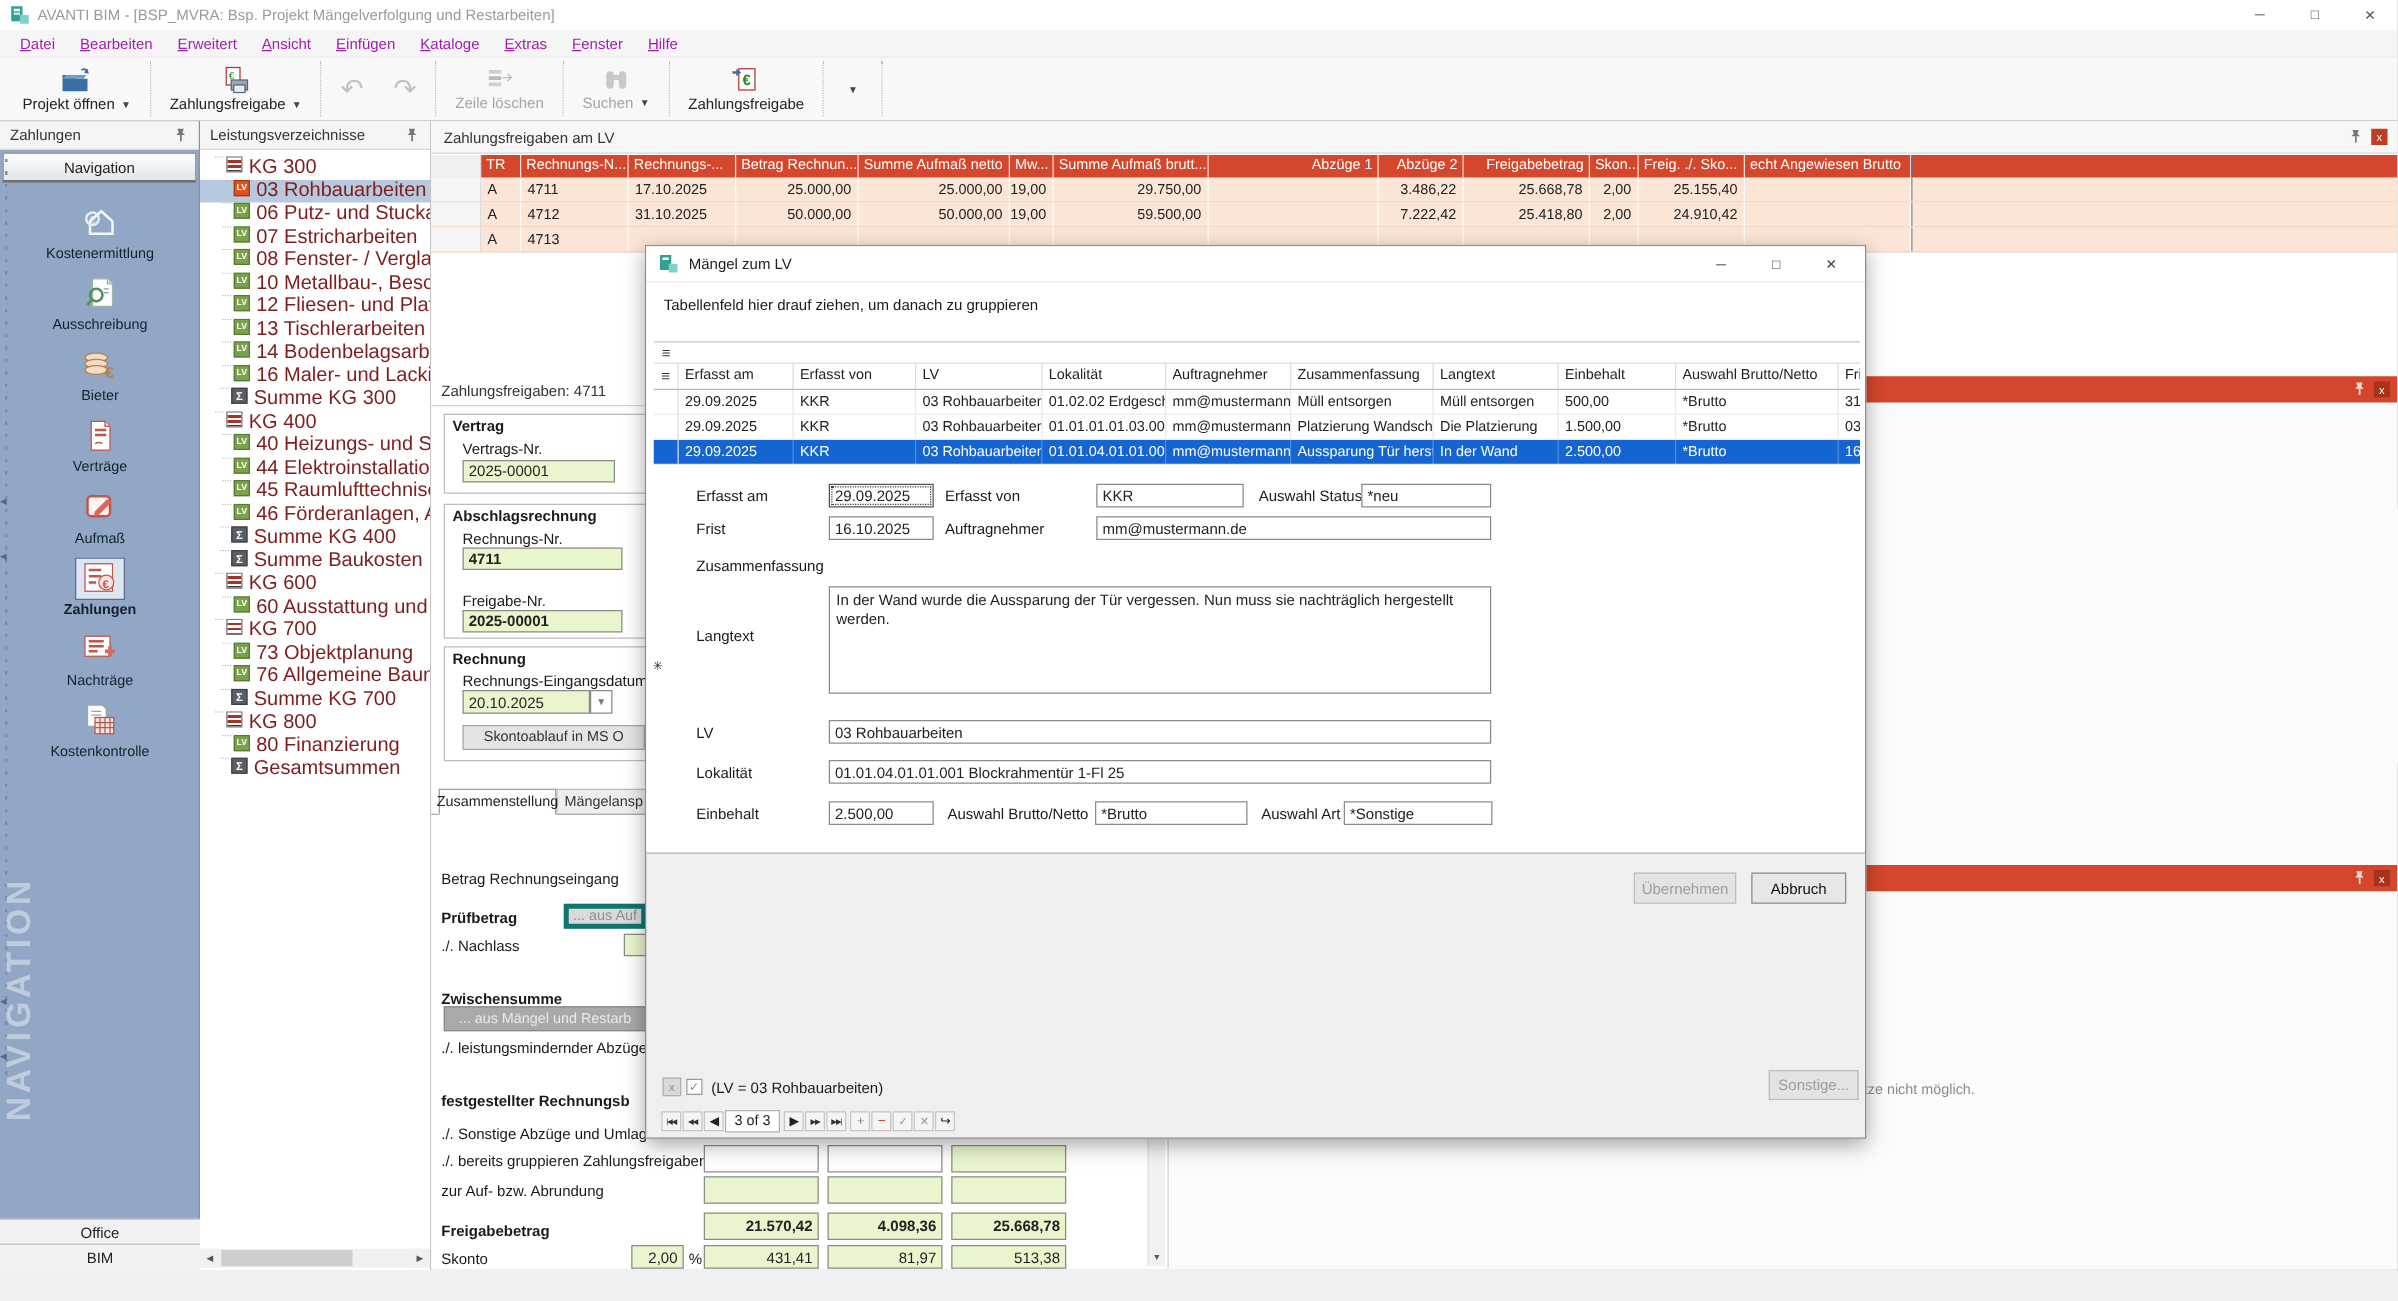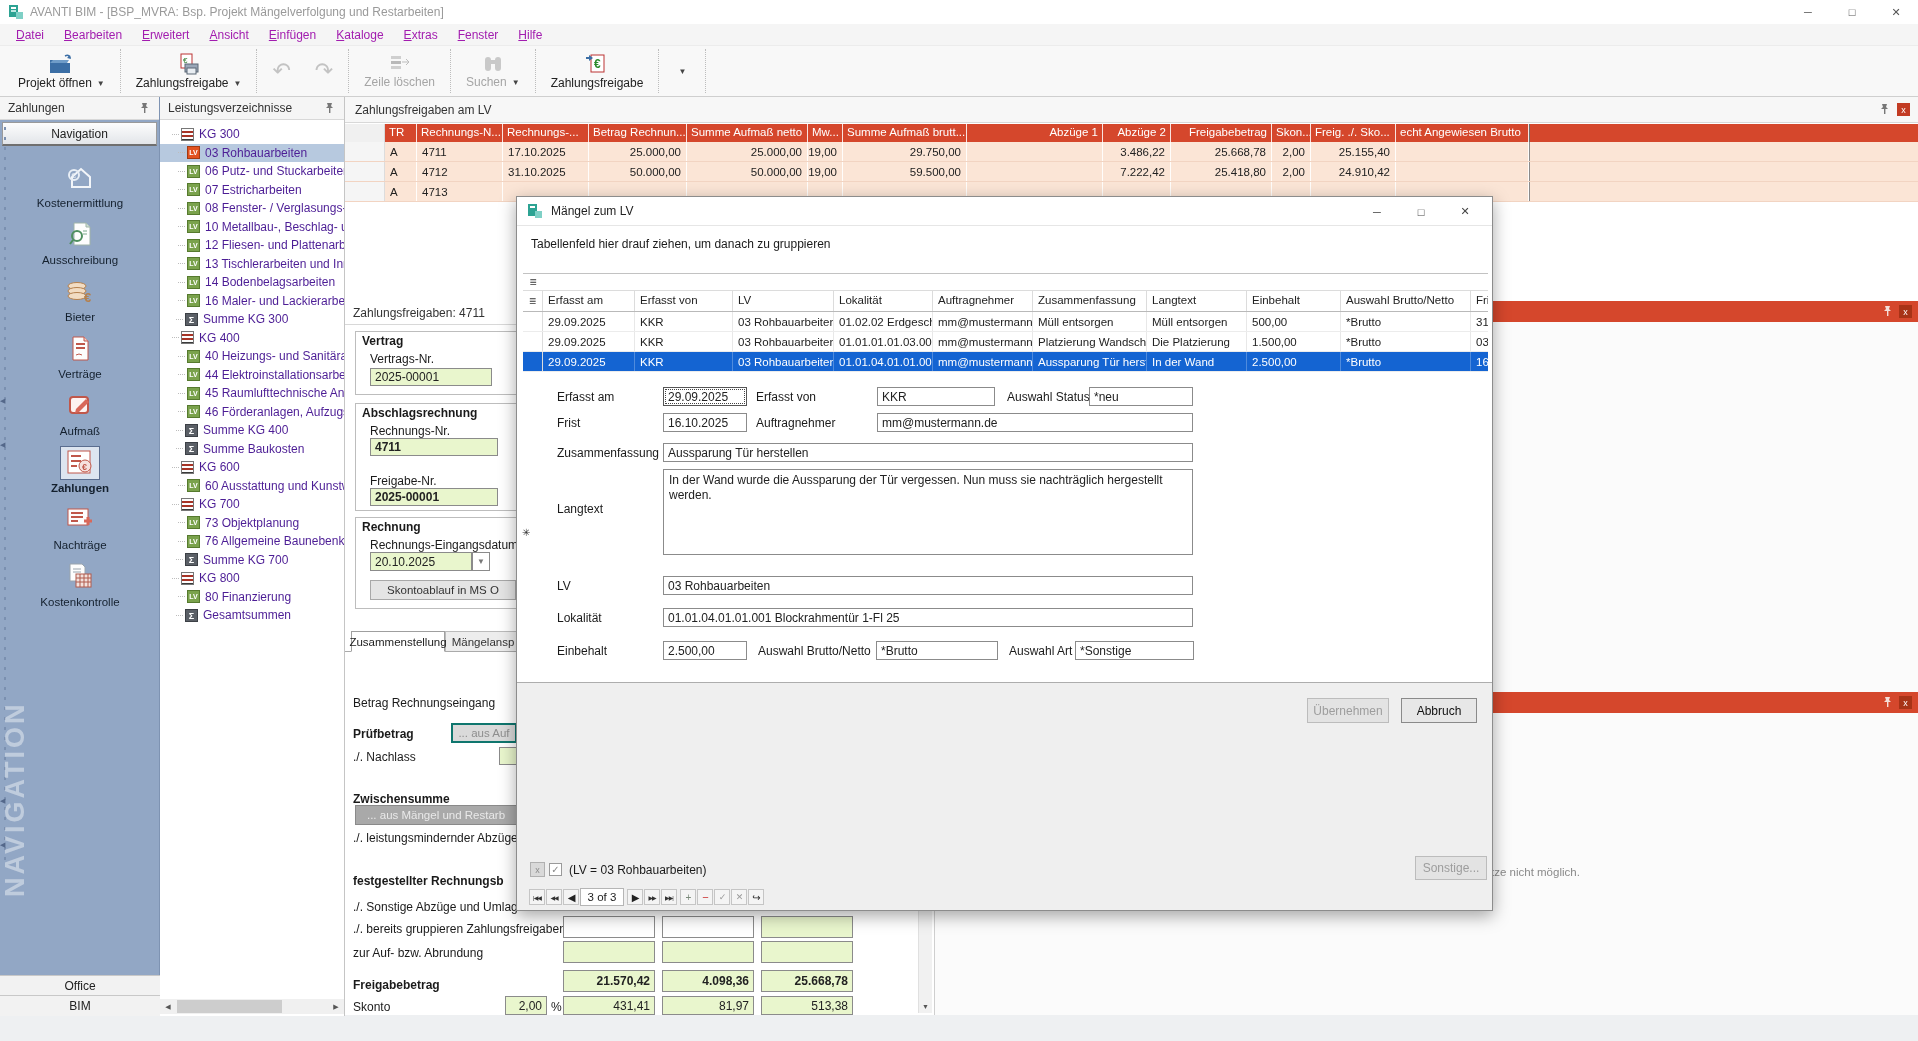--- a/index.html
+++ b/index.html
@@ -33,21 +33,21 @@
 .sitem .slbl{font-size:11.5px;margin-top:2px}
 .tile{width:40px;height:34px;display:flex;align-items:center;justify-content:center}
 .tile.selt{background:#dde5f0;border:1px solid #5a6d8f}
 .wm{position:absolute;left:0px;top:470px;width:42px;height:330px;writing-mode:vertical-rl;transform:rotate(180deg);font-size:27px;font-weight:bold;color:rgba(255,255,255,.42);letter-spacing:3px}
 .sfoot{position:absolute;left:0;width:160px;height:20px;background:#f2f2f2;border-top:1px solid #c8c8c8;display:flex;align-items:center;justify-content:center;color:#222}
 .ticks{position:absolute;left:4px;top:30px;width:2px;height:740px;background:repeating-linear-gradient(to bottom,#7b90b0 0 3px,transparent 3px 10px)}
 .tickarr{position:absolute;left:0;font-size:7px;color:#54688a}
 
 .treep{left:160px;top:97px;width:185px;height:919px;background:#fff;border-right:1px solid #c5c5c5}
 .treeitems{position:absolute;left:0;top:28px;right:0}
-.trow{display:flex;align-items:center;height:18.5px;font-size:12px;color:#4c1d95;white-space:nowrap;overflow:hidden;padding-left:12px}
+.trow{display:flex;height:18.5px;font-size:16px;color:#7f1d1d;white-space:nowrap;overflow:hidden;padding-left:12px}
 .trow::before{content:"";width:7px;border-top:1px dotted #bdbdbd;margin-right:2px;flex:none}
 .trow.ic-lv,.trow.ic-lvsel{padding-left:18px}
 .trow.ic-sum{padding-left:16px}
 .trow.sel{background:#b7c9df}
 .ti{width:13px;height:13px;flex:none;margin-right:5px;position:relative;font-weight:bold;font-size:7px;line-height:12px;text-align:center;color:#fff}
 .ic-kg .ti{background:linear-gradient(#fdfdfd 0 2px,#a63326 2px 4px,#fdfdfd 4px 6px,#a63326 6px 8px,#fdfdfd 8px 10px,#3a3a3a 10px 13px);border:1px solid #777}
 .ic-lv .ti{background:#7aa24c;border:1px solid #567a2e}
 .ic-lv .ti::after{content:"LV"}
 .ic-lvsel .ti{background:#e2511f;border:1px solid #a33a12}
 .ic-lvsel .ti::after{content:"LV"}
@@ -641,21 +641,21 @@
     <div class="tab act" style="left:6px;top:330px;width:94px">
         <span>Zusammenstellung</span>
       </div>
     <div class="tab inact" style="left:100px;top:330px;width:76px">
         <span>Mängelansp</span>
       </div>
     <div class="ab" style="left:0;top:350px;width:590px;height:1px;background:#aaa"></div>
 
     <span class="lbl" style="left:8px;top:395px">Betrag Rechnungseingang</span>
     <span class="lbl b" style="left:8px;top:426px">Prüfbetrag</span>
-    <div class="gbtn" style="left:106px;top:422px;width:66px;height:20px;background:#dadada;border:2px solid #0f766e;color:#8e8e8e">
+    <div class="gbtn" style="left:106px;top:422px;width:66px;height:20px;background:#dadada;border:4px solid #0f766e;color:#8e8e8e">
         <span>... aus Auf</span>
       </div>
     <span class="lbl" style="left:8px;top:449px">./. Nachlass</span>
     <div class="fld grn" style="left:154px;top:446px;width:80px;height:18px"></div>
 
     <span class="lbl b" style="left:8px;top:491px">Zwischensumme</span>
     <div class="gbtn" style="left:10px;top:504px;width:162px;height:20px;background:#a9a9a9;border:1px solid #8a8a8a;color:#e9e9e9">
         <span>... aus Mängel und Restarb</span>
       </div>
     <span class="lbl" style="left:8px;top:530px">./. leistungsmindernder Abzüge</span>
@@ -803,23 +803,20 @@
     <span class="lbl" style="left:40px;top:219px">Frist</span>
     <div class="fld" style="left:146px;top:216px;width:84px;height:19px">
         <span>16.10.2025</span>
       </div>
     <span class="lbl" style="left:239px;top:219px">Auftragnehmer</span>
     <div class="fld" style="left:360px;top:216px;width:316px;height:19px">
         <span>mm@mustermann.de</span>
       </div>
 
     <span class="lbl" style="left:40px;top:249px">Zusammenfassung</span>
-    <div class="fld" style="left:146px;top:246px;width:530px;height:19px">
-        <span>Aussparung Tür herstellen</span>
-      </div>
 
     <span class="lbl" style="left:40px;top:305px">Langtext</span>
     <div class="fld" style="left:146px;top:272px;width:530px;height:86px;align-items:flex-start;white-space:normal;padding:3px 5px;line-height:15px">
         <span>In der Wand wurde die Aussparung der Tür vergessen. Nun muss sie nachträglich hergestellt werden.</span>
       </div>
 
     <span class="lbl" style="left:40px;top:382px">LV</span>
     <div class="fld" style="left:146px;top:379px;width:530px;height:19px">
         <span>03 Rohbauarbeiten</span>
       </div>

